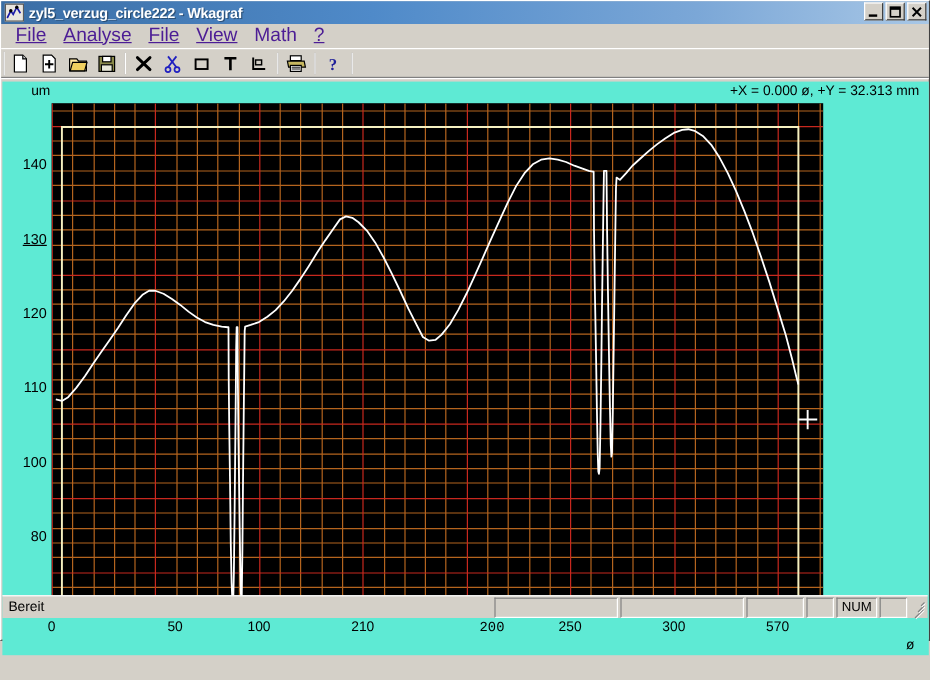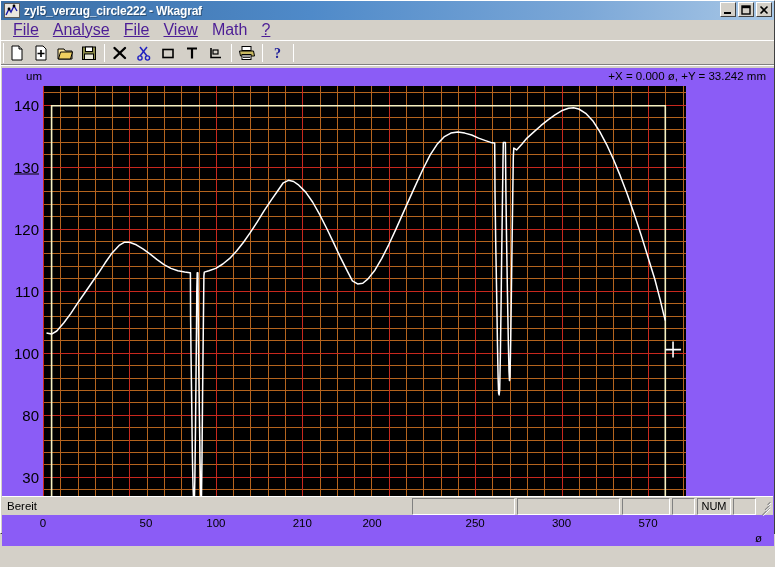--- a/index.html
+++ b/index.html
@@ -110,21 +110,21 @@
     background: #808080;
     border-right: 1px solid #ffffff;
     margin-right: 1px;
   }
 
   
   #chart-area {
     position: absolute;
     left: 1px; top: 67px;
     width: 772px; height: 478px;
-    background: #8b5cf6;
+    background: #5eead4;
   }
   #annot {
     position: absolute;
     right: 8px; top: 2px;
     font-size: 11.5px; color: #000;
     white-space: nowrap;
   }
   #yunit {
     position: absolute; left: 24px; top: 2px;
     font-size: 11.5px; color: #000;
@@ -137,24 +137,25 @@
     position: absolute;
     left: 41px; top: 18px;
     width: 643px; height: 428px;
     background: #000000;
     overflow: hidden;
   }
   #plot-svg { position:absolute; left:0; top:0; display:block; }
   .ytick {
     position: absolute;
     right: 0;
-    font-size: 15px; color: #000;
+    font-size: 12px; color: #000;
     text-align: center;
     transform: translateY(-50%);
     white-space: nowrap;
+    margin-top: 32px;
   }
   #ytick-wrap { position: absolute; left: 0; top: 0; width: 37px; height: 100%; }
   #xtick-wrap { position: absolute; left: 0; top: 0; width: 100%; height: 18px; }
   .xtick {
     position: absolute; top: 0;
     font-size: 11.5px; color: #000;
     transform: translateX(-50%);
     white-space: nowrap;
   }
 
@@ -323,21 +324,21 @@
       <svg width="16" height="16" viewBox="0 0 16 16">
         <text x="4" y="13" font-family="Liberation Serif, serif" font-size="14" font-weight="bold" fill="#20209a">?</text>
       </svg>
     </div>
 
     <div class="tb-sep"></div>
   </div>
 
   <div id="chart-area">
     <div id="yunit">um</div>
-    <div id="annot">+X = 0.000 ø, +Y = 33.242 mm</div>
+    <div id="annot">+X = 0.000 ø, +Y = 32.313 mm</div>
     <div id="xunit">ø</div>
 
     <div id="ytick-wrap">
         <div class="ytick" style="top: 408.783px;">30</div>
         <div class="ytick" style="top: 346.754px;">80</div>
         <div class="ytick" style="top: 284.725px;">100</div>
         <div class="ytick" style="top: 222.696px;">110</div>
         <div class="ytick" style="top: 160.667px;">120</div>
         <div class="ytick" style="top: 98.6377px; text-decoration: underline;">130</div>
         <div class="ytick" style="top: 36.6087px;">140</div>
@@ -424,21 +425,21 @@
           <path d="M8.6 424.3 L8.6 19.8 L622.3 19.8 L622.3 424.3 L643.0 424.3" fill="none" stroke="#f5f0c0" stroke-width="1.6"></path>
           <path d="M3.5 246.9 L8.6 248.1 L13.8 245.0 L20.7 237.0 L27.7 227.6 L34.6 217.1 L41.5 207.2 L48.4 197.3 L55.3 187.3 L62.2 176.8 L69.1 166.9 L76.1 159.4 L81.2 156.3 L86.4 156.3 L93.3 158.8 L100.3 163.1 L107.2 168.1 L114.1 173.7 L121.0 178.6 L127.9 182.4 L134.8 184.8 L141.7 186.1 L146.9 186.7 L147.4 186.7 L147.6 229.5 L148.0 266.7 L148.7 316.3 L149.3 366.0 L150.0 400.1 L150.6 414.4 L150.9 415.6 L151.4 413.7 L151.9 390.8 L152.5 341.2 L153.0 291.5 L153.5 241.9 L153.8 204.7 L154.2 186.7 L154.9 186.7 L155.2 229.5 L155.7 279.1 L156.4 328.8 L157.1 378.4 L157.6 406.3 L158.0 411.9 L158.5 409.4 L159.0 372.2 L159.5 316.3 L160.1 260.5 L160.6 217.1 L160.9 189.8 L161.3 186.1 L165.9 184.8 L172.8 182.4 L179.8 178.0 L186.7 172.4 L193.6 165.0 L200.5 156.3 L207.4 146.4 L214.3 135.8 L221.2 124.7 L228.2 114.1 L235.1 104.2 L240.3 96.8 L245.4 94.3 L250.6 95.5 L255.8 99.2 L262.7 106.1 L269.6 116.0 L276.6 128.4 L283.5 142.0 L290.4 156.3 L297.3 171.2 L304.2 184.8 L309.4 194.8 L314.6 197.9 L319.8 197.3 L325.0 192.9 L331.9 184.2 L338.8 172.4 L345.7 158.8 L352.6 143.9 L359.5 128.4 L366.4 112.9 L373.4 97.4 L380.3 82.5 L387.2 68.9 L394.1 58.3 L401.0 50.9 L407.9 47.1 L414.8 45.9 L421.8 47.1 L428.7 49.0 L435.6 52.1 L442.5 54.6 L447.7 56.4 L451.1 57.1 L451.7 57.1 L452.0 105.4 L452.7 155.1 L453.6 204.7 L454.4 254.3 L455.1 291.5 L455.6 307.0 L456.1 308.9 L456.7 303.9 L457.4 266.7 L458.1 217.1 L458.7 167.5 L459.4 117.9 L460.0 74.4 L460.3 56.4 L462.4 56.4 L462.9 105.4 L463.6 155.1 L464.4 204.7 L465.3 254.3 L466.0 285.3 L466.5 294.6 L467.0 291.5 L467.7 254.3 L468.4 204.7 L469.1 155.1 L469.8 105.4 L470.3 71.3 L470.8 62.0 L473.6 63.9 L478.8 58.3 L484.0 52.1 L490.9 45.9 L497.8 39.7 L504.7 34.1 L511.6 29.2 L518.5 24.8 L525.5 22.3 L530.6 21.7 L535.8 23.0 L542.7 27.3 L549.7 34.7 L556.6 45.3 L563.5 58.3 L570.4 73.2 L577.3 89.9 L584.2 107.9 L591.1 127.8 L598.1 148.9 L605.0 171.2 L611.9 193.5 L617.1 213.4 L620.5 227.6 L622.3 234.5" fill="none" stroke="#ffffff" stroke-width="1.5" stroke-linejoin="round"></path>
           <path d="M622.0362903225806 263.6231884057971 h16 M630.0362903225806 255.62318840579712 v16" stroke="#ffffff" stroke-width="1.6"></path>
         </svg>
     </div>
     <div id="xtick-wrap" style="top: 449px;">
         <div class="xtick" style="left: 41px;">0</div>
         <div class="xtick" style="left: 127.425px; padding-left: 33px;">50</div>
         <div class="xtick" style="left: 213.849px;">100</div>
         <div class="xtick" style="left: 300.274px;">210</div>
-        <div class="xtick" style="left: 370px;">200</div>
+        <div class="xtick" style="left: 408px; font-family: Liberation Mono, monospace;">200</div>
         <div class="xtick" style="left: 473.124px; text-align: center;">250</div>
         <div class="xtick" style="left: 559.548px;">300</div>
         <div class="xtick" style="left: 645.973px;">570</div>
       </div>
   </div>
 
   <div id="statusbar">
     <div id="status-text">Bereit</div>
     <div id="status-spacer"></div>
     <div class="sb-panel" style="width:103px"></div>

